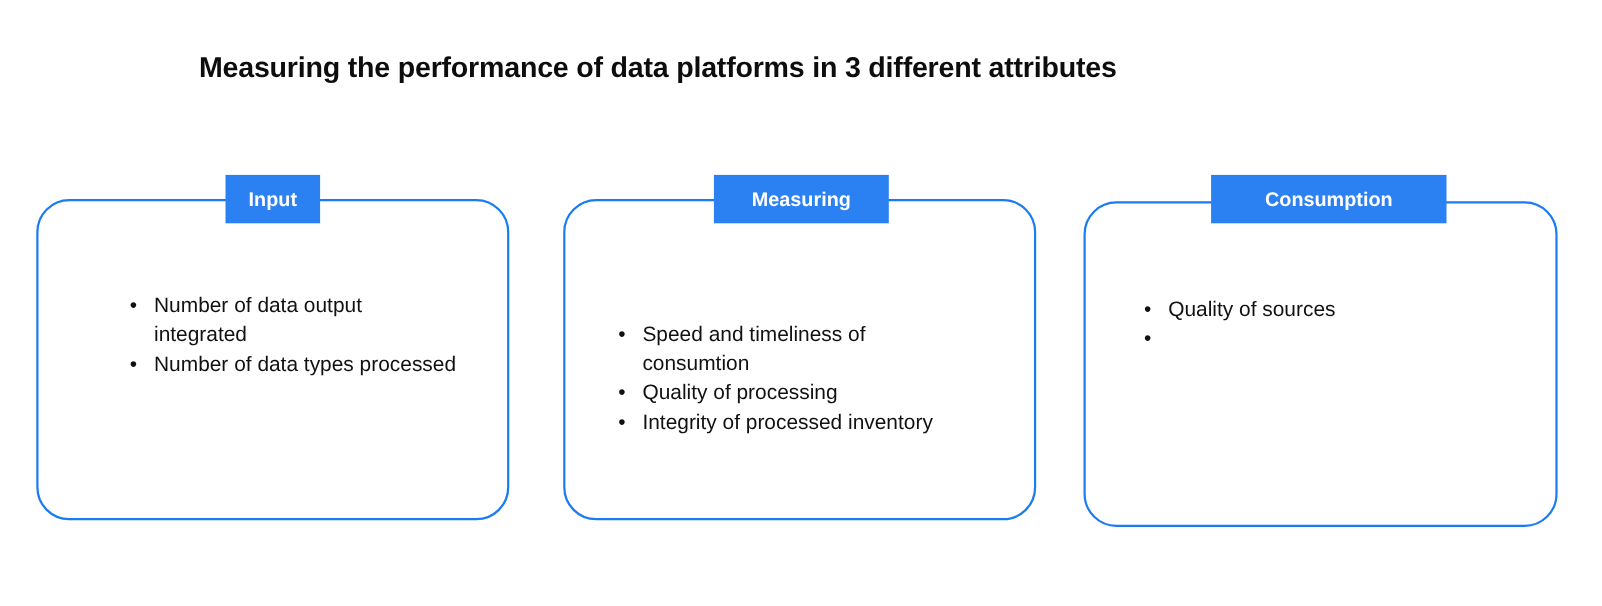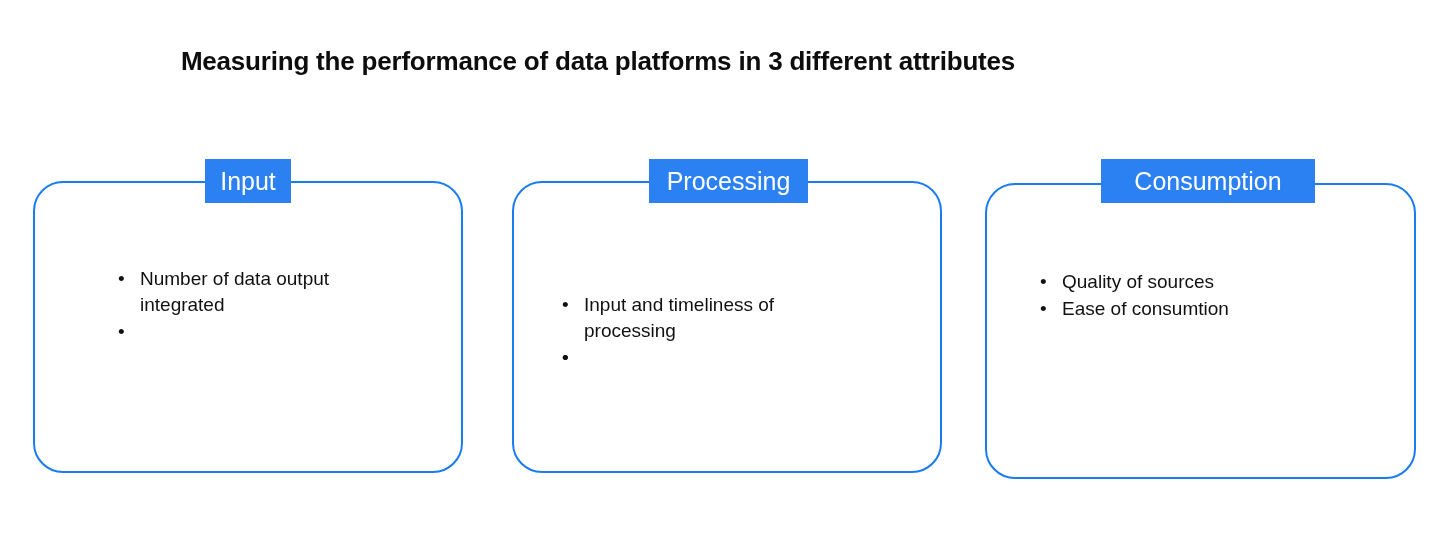--- a/index.html
+++ b/index.html
@@ -35,22 +35,22 @@
     border: 2px solid #1a7cf0;
     border-radius: 30px;
     background: transparent;
   }
 
   .panel-badge {
     position: absolute;
     box-sizing: border-box;
     background: #2b80f2;
     color: #ffffff;
-    font-size: 25px;
-    font-weight: normal;
+    font-size: 18px;
+    font-weight: bold;
     line-height: 44px;
     height: 44px;
     text-align: center;
     white-space: nowrap;
     z-index: 5;
   }
 
   .panel-list {
     position: absolute;
     margin: 0;
@@ -99,46 +99,48 @@
 
 <div id="badge-input" class="panel-badge">Input</div>
 
 <ul id="list-input" class="panel-list">
   <li>
     <span class="bullet">•</span>
     <span>Number of data output integrated</span>
   </li>
   <li>
     <span class="bullet">•</span>
+    <span>Number of data types processed</span>
   </li>
 </ul>
 
 <div id="panel-processing" class="panel"></div>
 
-<div id="badge-processing" class="panel-badge">Processing</div>
+<div id="badge-processing" class="panel-badge">Measuring</div>
 
 <ul id="list-processing" class="panel-list">
   <li>
     <span class="bullet">•</span>
-    <span>Input and timeliness of processing</span>
+    <span>Speed and timeliness of consumtion</span>
   </li>
   <li>
     <span class="bullet">•</span>
+    <span>Quality of processing</span>
   </li>
   <li>
     <span class="bullet">•</span>
+    <span>Integrity of processed inventory</span>
   </li>
 </ul>
 
 <div id="panel-consumption" class="panel"></div>
 
 <div id="badge-consumption" class="panel-badge">Consumption</div>
 
 <ul id="list-consumption" class="panel-list">
   <li>
     <span class="bullet">•</span>
     <span>Quality of sources</span>
   </li>
   <li>
     <span class="bullet">•</span>
-    <span>Ease of consumtion</span>
   </li>
 </ul>
 
 </body></html>

